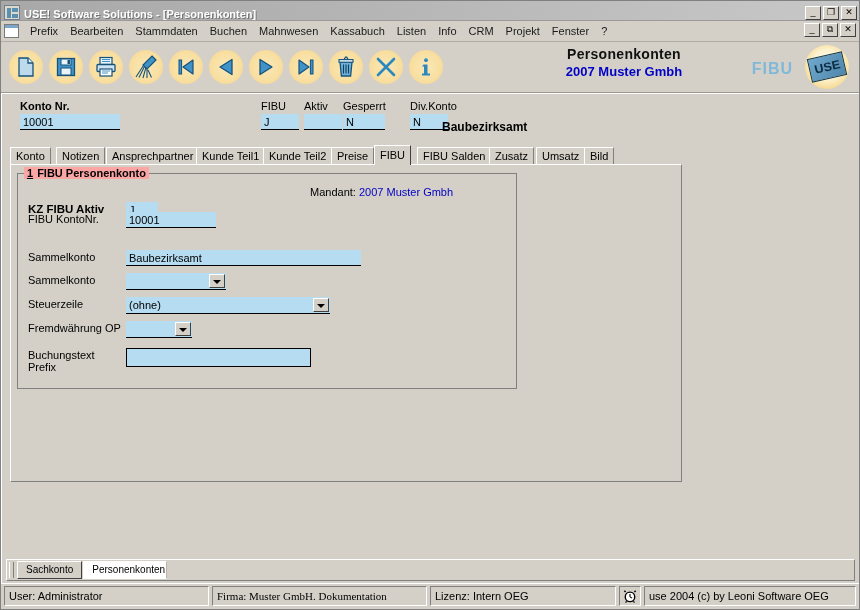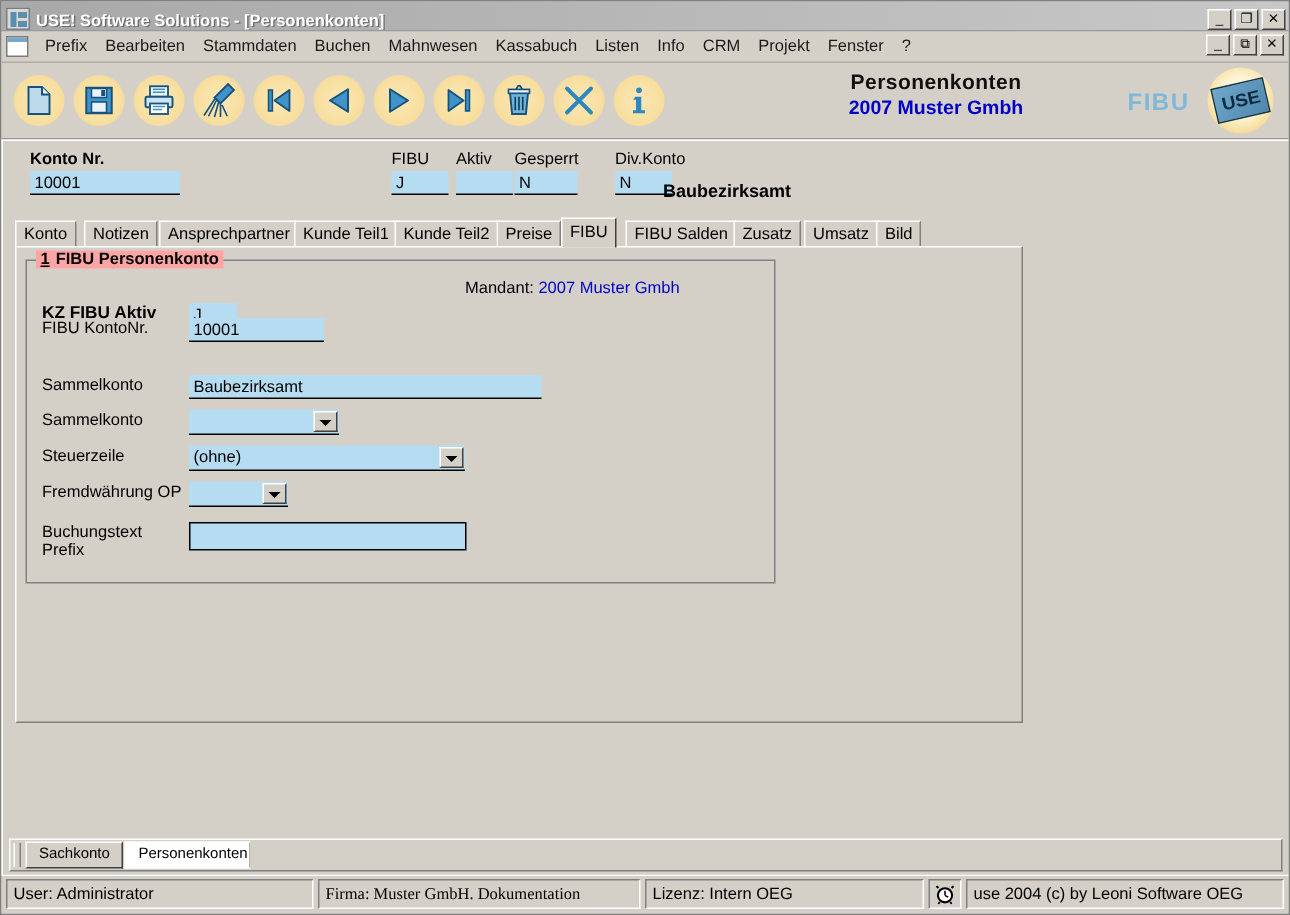--- a/index.html
+++ b/index.html
@@ -557,21 +557,21 @@
             <div class="combo" style="width:100px; margin-top:0;">
               <div class="ctext"></div>
               <div class="arrow"></div>
             </div>
           </div>
         </div>
 
         <div class="row" style="top:123px; width:100%; height:20px;">
           <div class="lab">Steuerzeile</div>
           <div class="ctl">
-            <div class="combo" style="width:184px; margin-top:0;">
+            <div class="combo" style="width:204px; margin-top:0;">
               <div class="ctext">(ohne)</div>
               <div class="arrow"></div>
             </div>
           </div>
         </div>
 
         <div class="row" style="top:147px; width:100%; height:20px;">
           <div class="lab">Fremdwährung OP</div>
           <div class="ctl">
             <div class="combo" style="width:66px; margin-top:0;">

